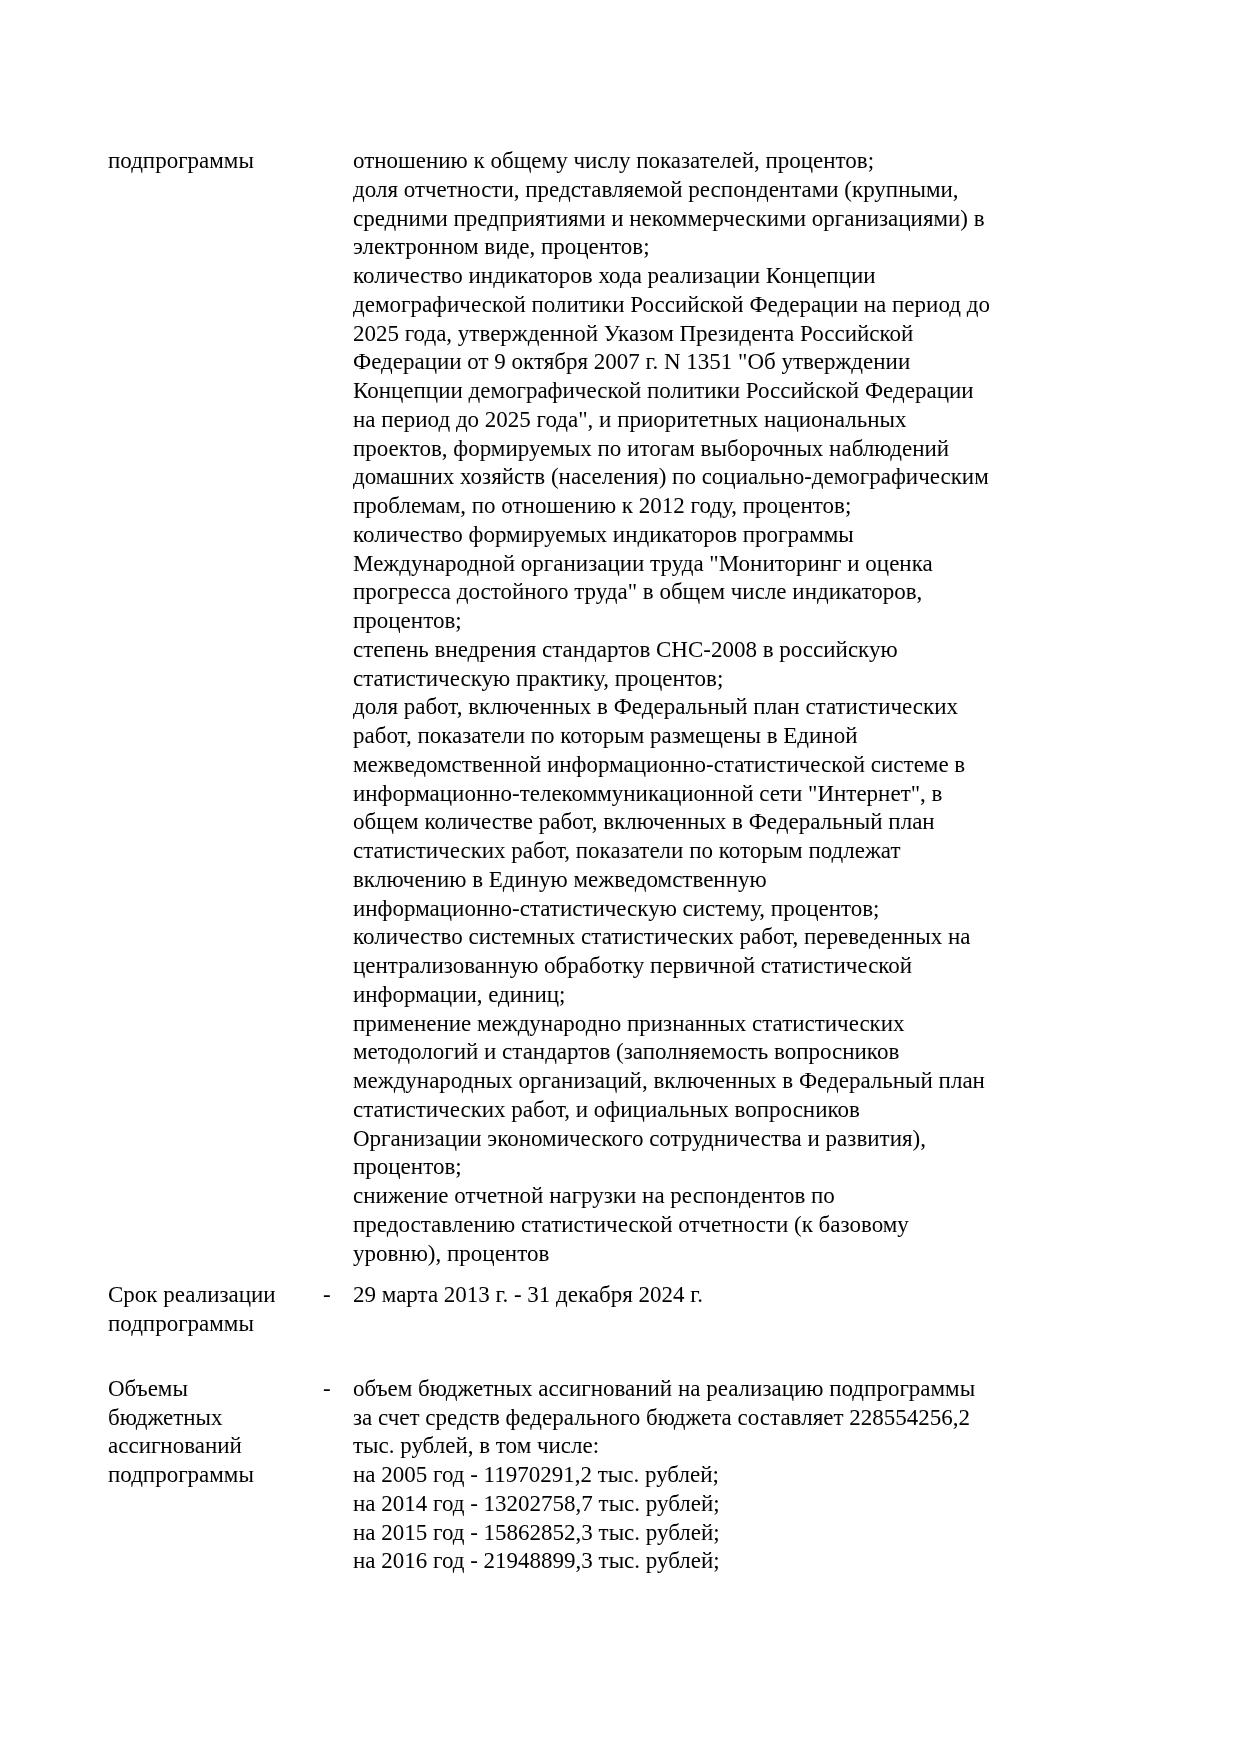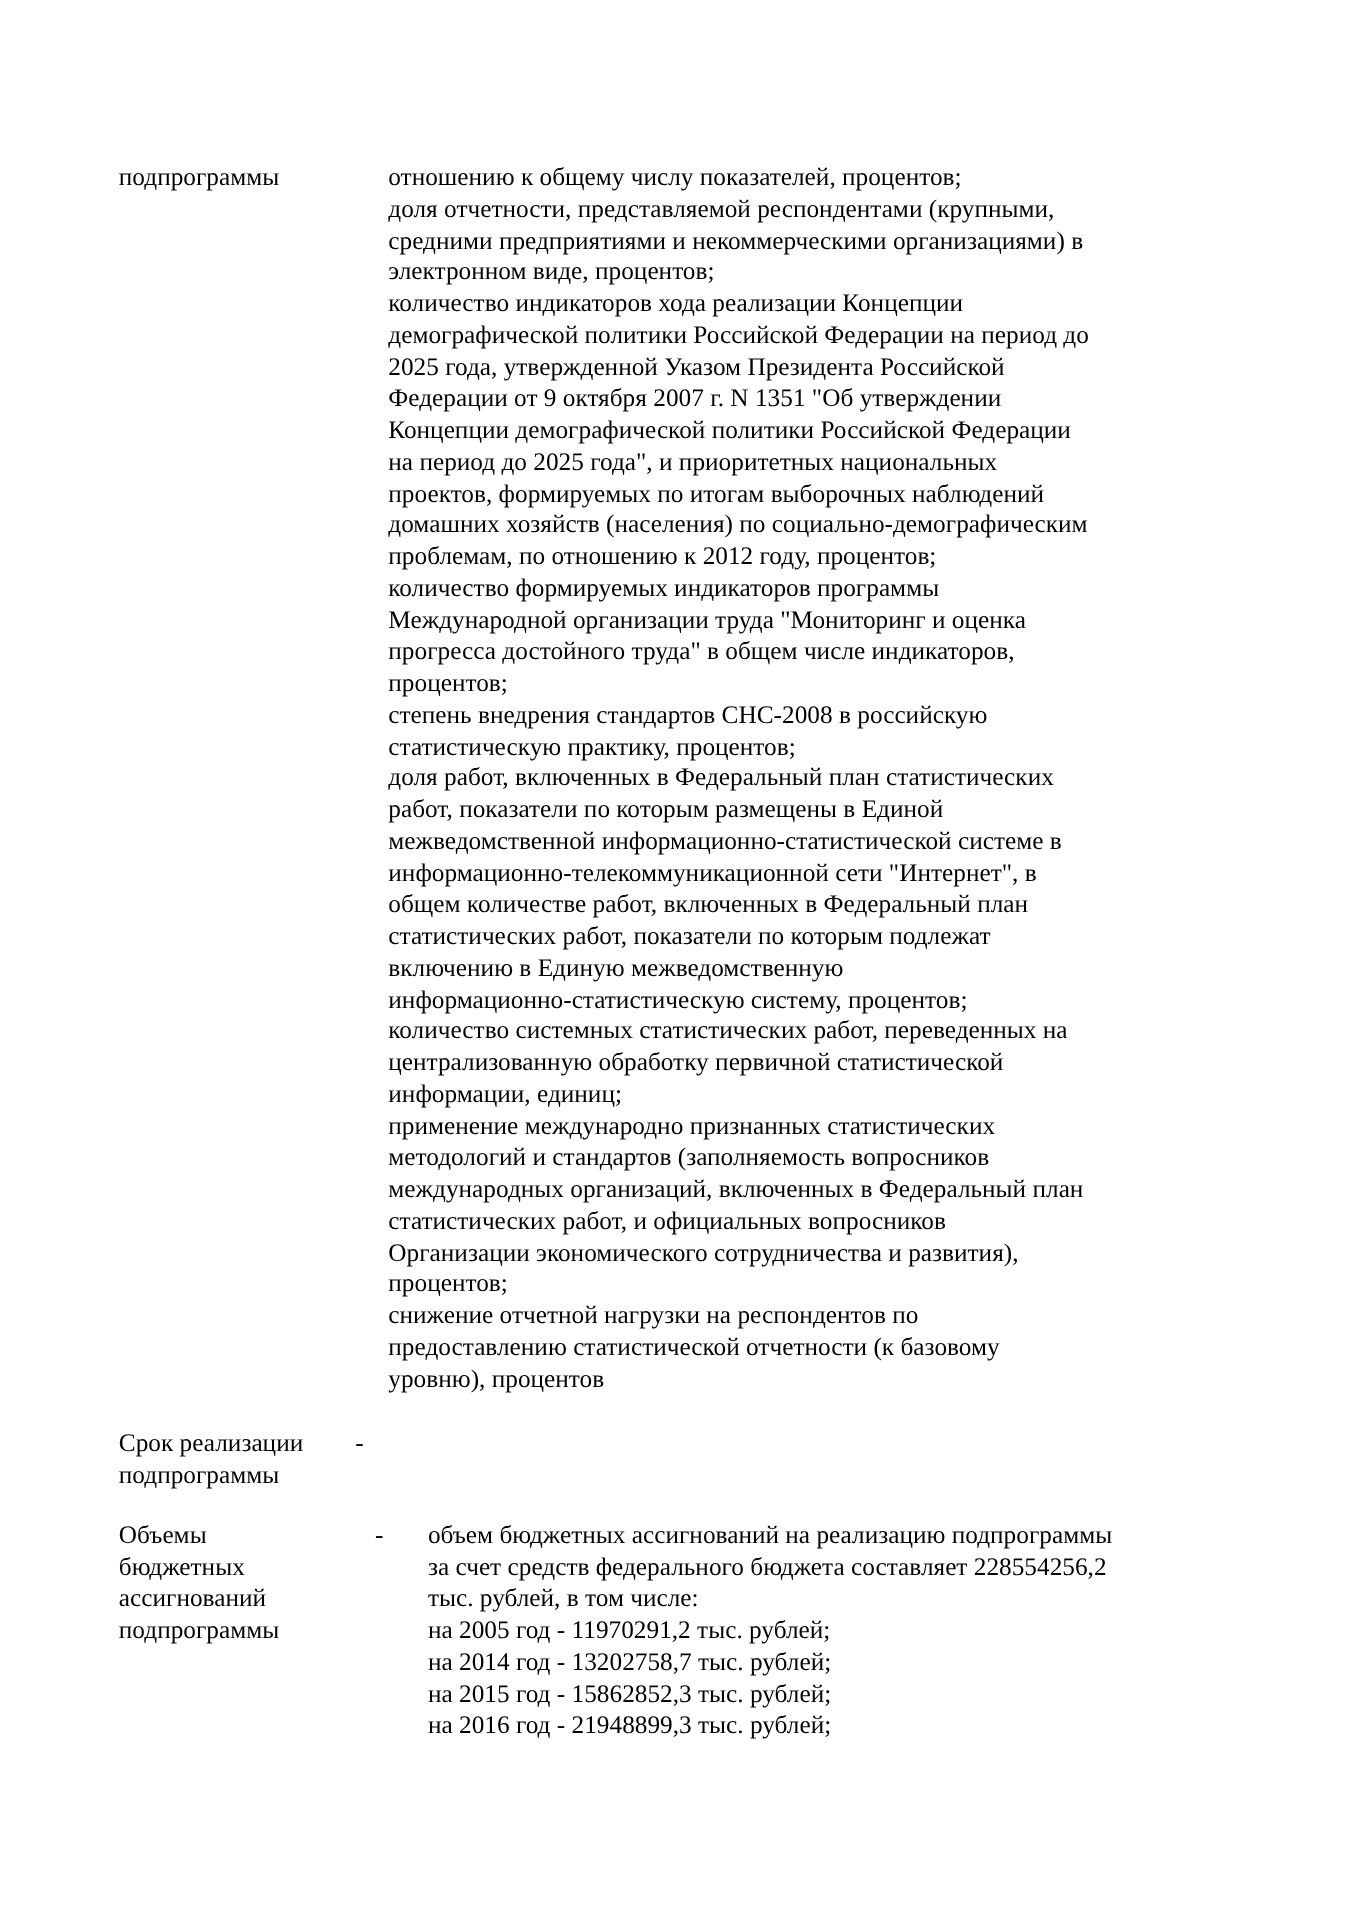--- a/index.html
+++ b/index.html
@@ -18,22 +18,22 @@
     line-height: 28.75px;
     color: #000000;
     box-sizing: border-box;
     padding: 147px 40px 0 108px;
   }
   .row {
     display: grid;
     grid-template-columns: 215px 30px 1fr;
     align-items: start;
   }
-  .row + .row { margin-top: 30px; }
-  .row.row-budget { margin-top: 26px; gap: 18px; }
+  .row + .row { margin-top: 13px; }
+  .row.row-budget { margin-top: 36px; }
   .label, .dash, .body {
     white-space: pre;      
   }
 </style>
 </head>
 <body>
 
 <div class="page">
 
   <div class="row">
@@ -77,20 +77,21 @@
 процентов;
 снижение отчетной нагрузки на респондентов по
 предоставлению статистической отчетности (к базовому
 уровню), процентов</div>
   </div>
 
   <div class="row">
     <div class="label">Срок реализации
 подпрограммы</div>
     <div class="dash">-</div>
+    <div class="body">29 марта 2013 г. - 31 декабря 2024 г.</div>
   </div>
 
   <div class="row row-budget">
     <div class="label">Объемы
 бюджетных
 ассигнований
 подпрограммы</div>
     <div class="dash">-</div>
     <div class="body">объем бюджетных ассигнований на реализацию подпрограммы
 за счет средств федерального бюджета составляет 228554256,2

